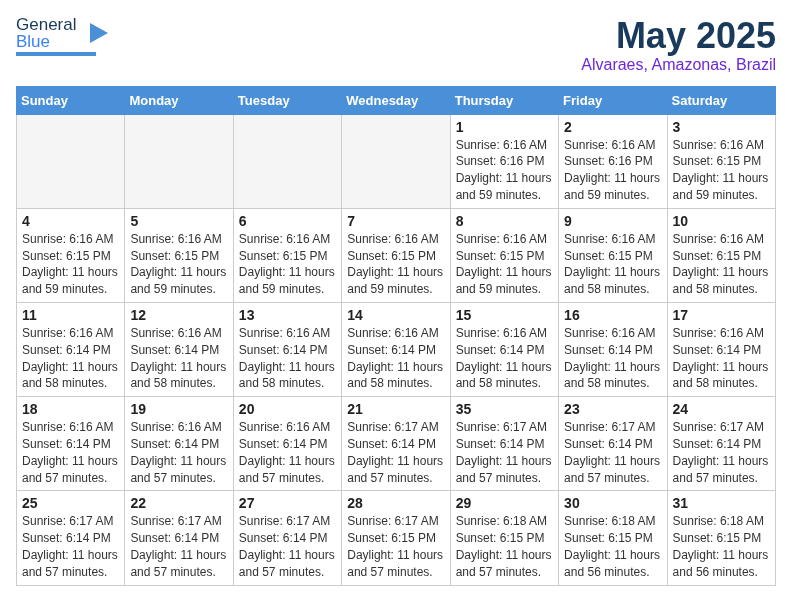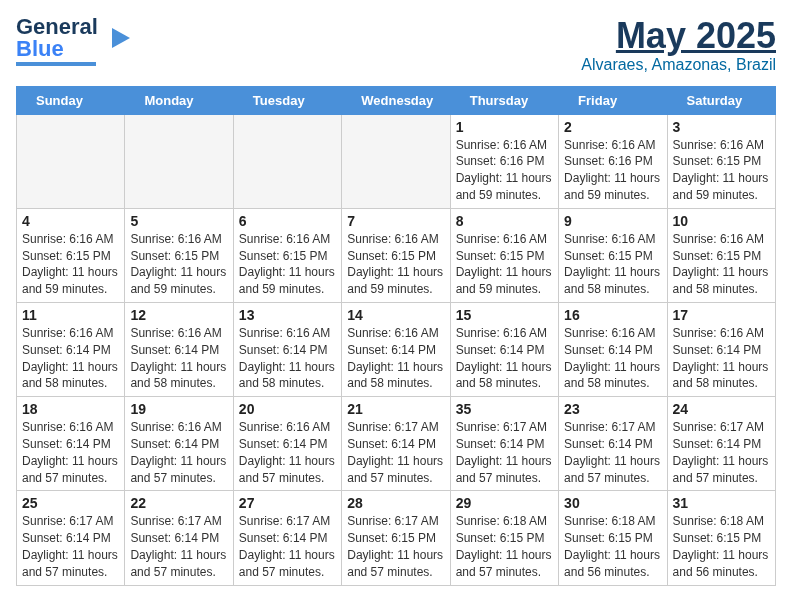--- a/index.html
+++ b/index.html
@@ -15,59 +15,58 @@
       justify-content: space-between;
       align-items: flex-start;
       margin-bottom: 12px;
     }
     .logo {
       display: flex;
       flex-direction: column;
       align-items: flex-start;
     }
     .logo-text {
-      font-size: 22px;
-      font-weight: bold;
+      font-size: 17px;
+      font-weight: normal;
       color: #1a3a5c;
       line-height: 1;
     }
     .logo-text span {
       color: #3b82f6;
     }
     .logo-bar {
       width: 80px;
       height: 4px;
       background: #4a90d9;
       margin-top: 2px;
     }
     .title-area {
       text-align: right;
     }
     .month-title {
       font-size: 36px;
       font-weight: bold;
       color: #1a3a5c;
       line-height: 1.1;
-      text-decoration: underline;
     }
     .location {
       font-size: 16px;
-      color: #0369a1;
+      color: #6d28d9;
     }
     table {
       width: 100%;
       border-collapse: collapse;
       table-layout: fixed;
     }
     th {
       background: #4a90d9;
       color: #fff;
       font-size: 13px;
       font-weight: bold;
-      padding: 6px 19px;
+      padding: 6px 4px;
       text-align: left;
       border: 1px solid #4a90d9;
     }
     td {
       border: 1px solid #ccc;
       vertical-align: top;
       padding: 4px 5px;
       font-size: 10.5px;
       color: #222;
       height: 88px;

